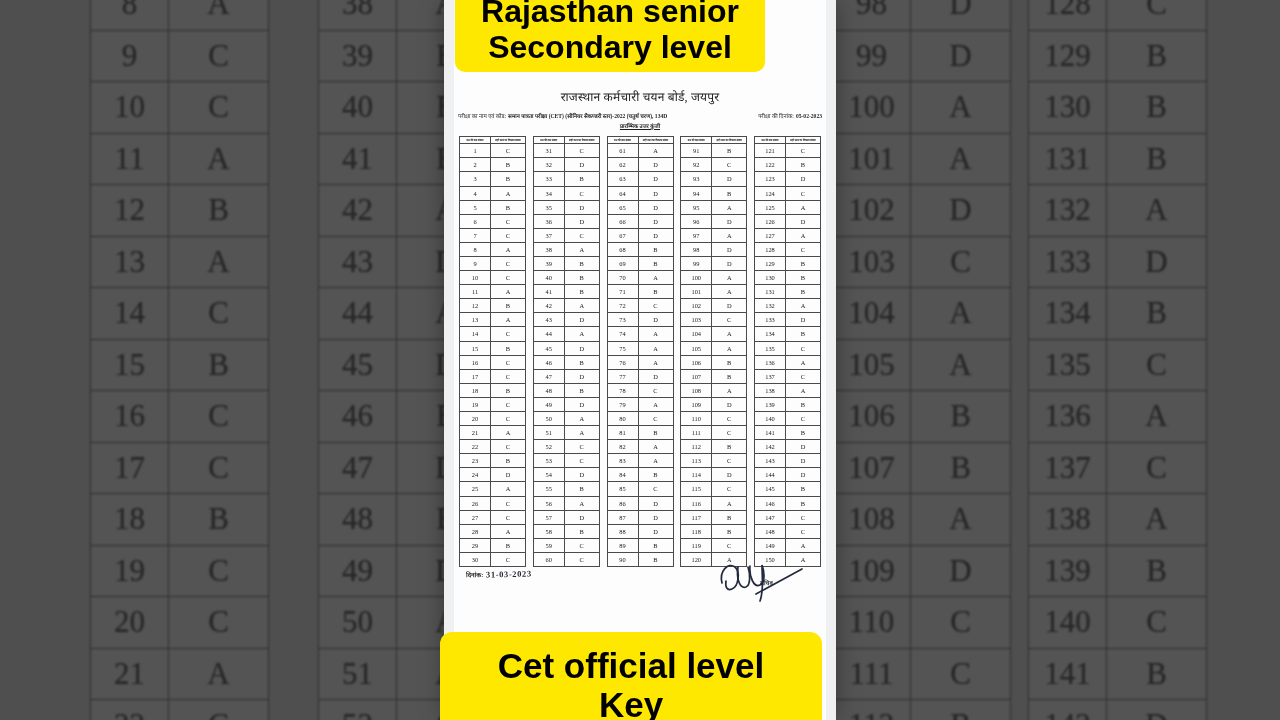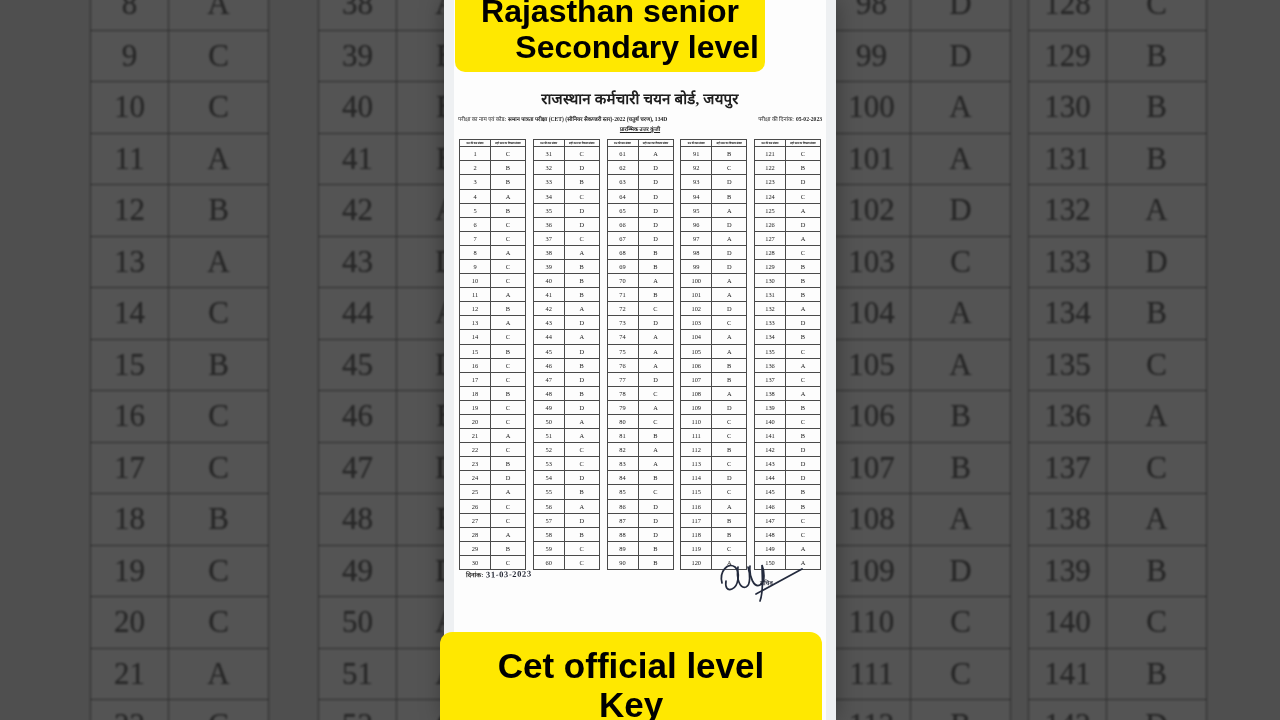--- a/index.html
+++ b/index.html
@@ -63,22 +63,22 @@
   }
   .gutter-l { position:absolute; left:0; top:0; width:10px; height:720px; background:#eef0f2; }
   .gutter-r { position:absolute; right:0; top:0; width:10px; height:720px; background:#eef0f2; }
 
   
   .doc { position: absolute; left: 12px; right: 12px; top: 88px; }
 
   .org-title {
     text-align: center;
     font-family: "Liberation Serif", serif;
-    font-weight: 700;
-    font-size: 15px;
+    font-weight: 400;
+    font-size: 12px;
     color: #1d1d1d;
     letter-spacing: .2px;
   }
   .meta-row {
     display: flex;
     justify-content: space-between;
     align-items: baseline;
     margin-top: 7px;
     padding: 0 2px;
     font-family: "Liberation Serif", serif;
@@ -170,21 +170,21 @@
   }
   #banner-top {
     left: 455px; top: -38px;
     width: 310px; height: 110px;
     border-radius: 10px;
     font-size: 32px;
     padding: 4px 6px 0 6px;
     display: flex; flex-direction: column; justify-content: flex-end;
   }
   #banner-top .l1 { white-space: nowrap; }
-  #banner-top .l2 { white-space: nowrap; padding-bottom: 6px; text-align: right; }
+  #banner-top .l2 { white-space: nowrap; padding-bottom: 6px; }
 
   #banner-bottom {
     left: 440px; top: 632px;
     width: 382px; height: 120px;
     border-radius: 12px;
     font-size: 35px;
     padding: 14px 8px 0 8px;
   }
   #banner-bottom .l1 { white-space: nowrap; }
   #banner-bottom .l2 { white-space: nowrap; }

